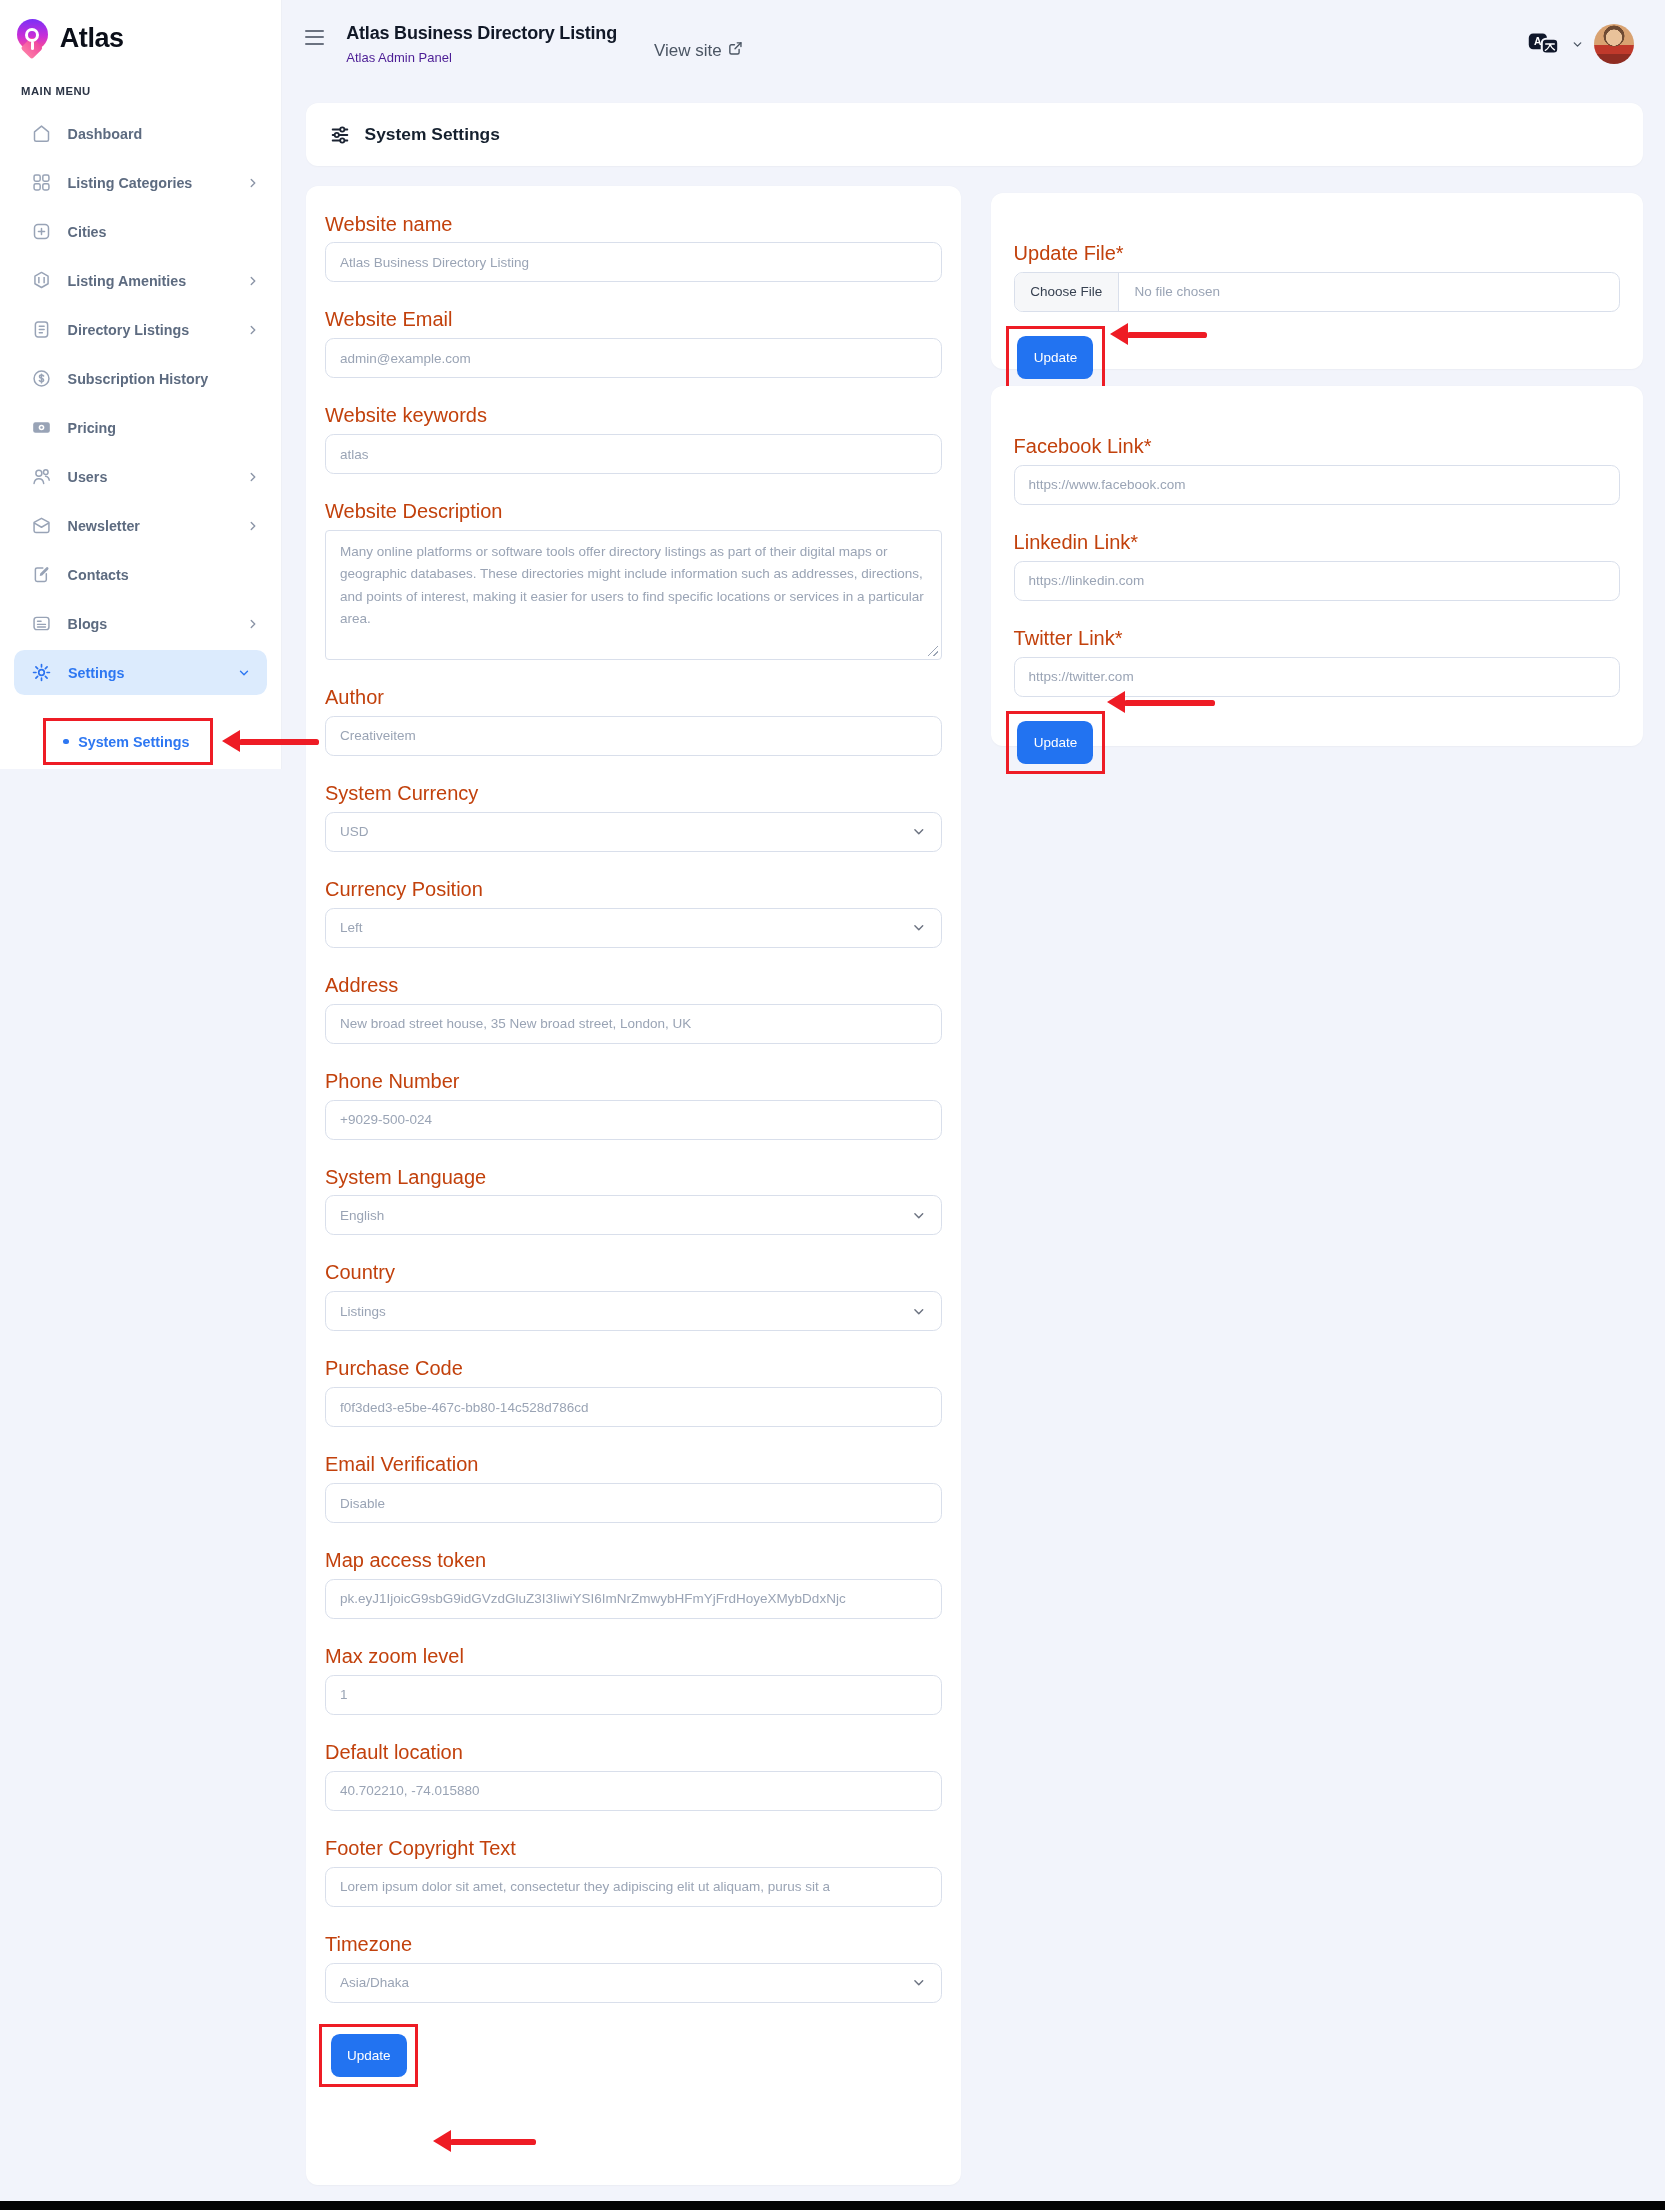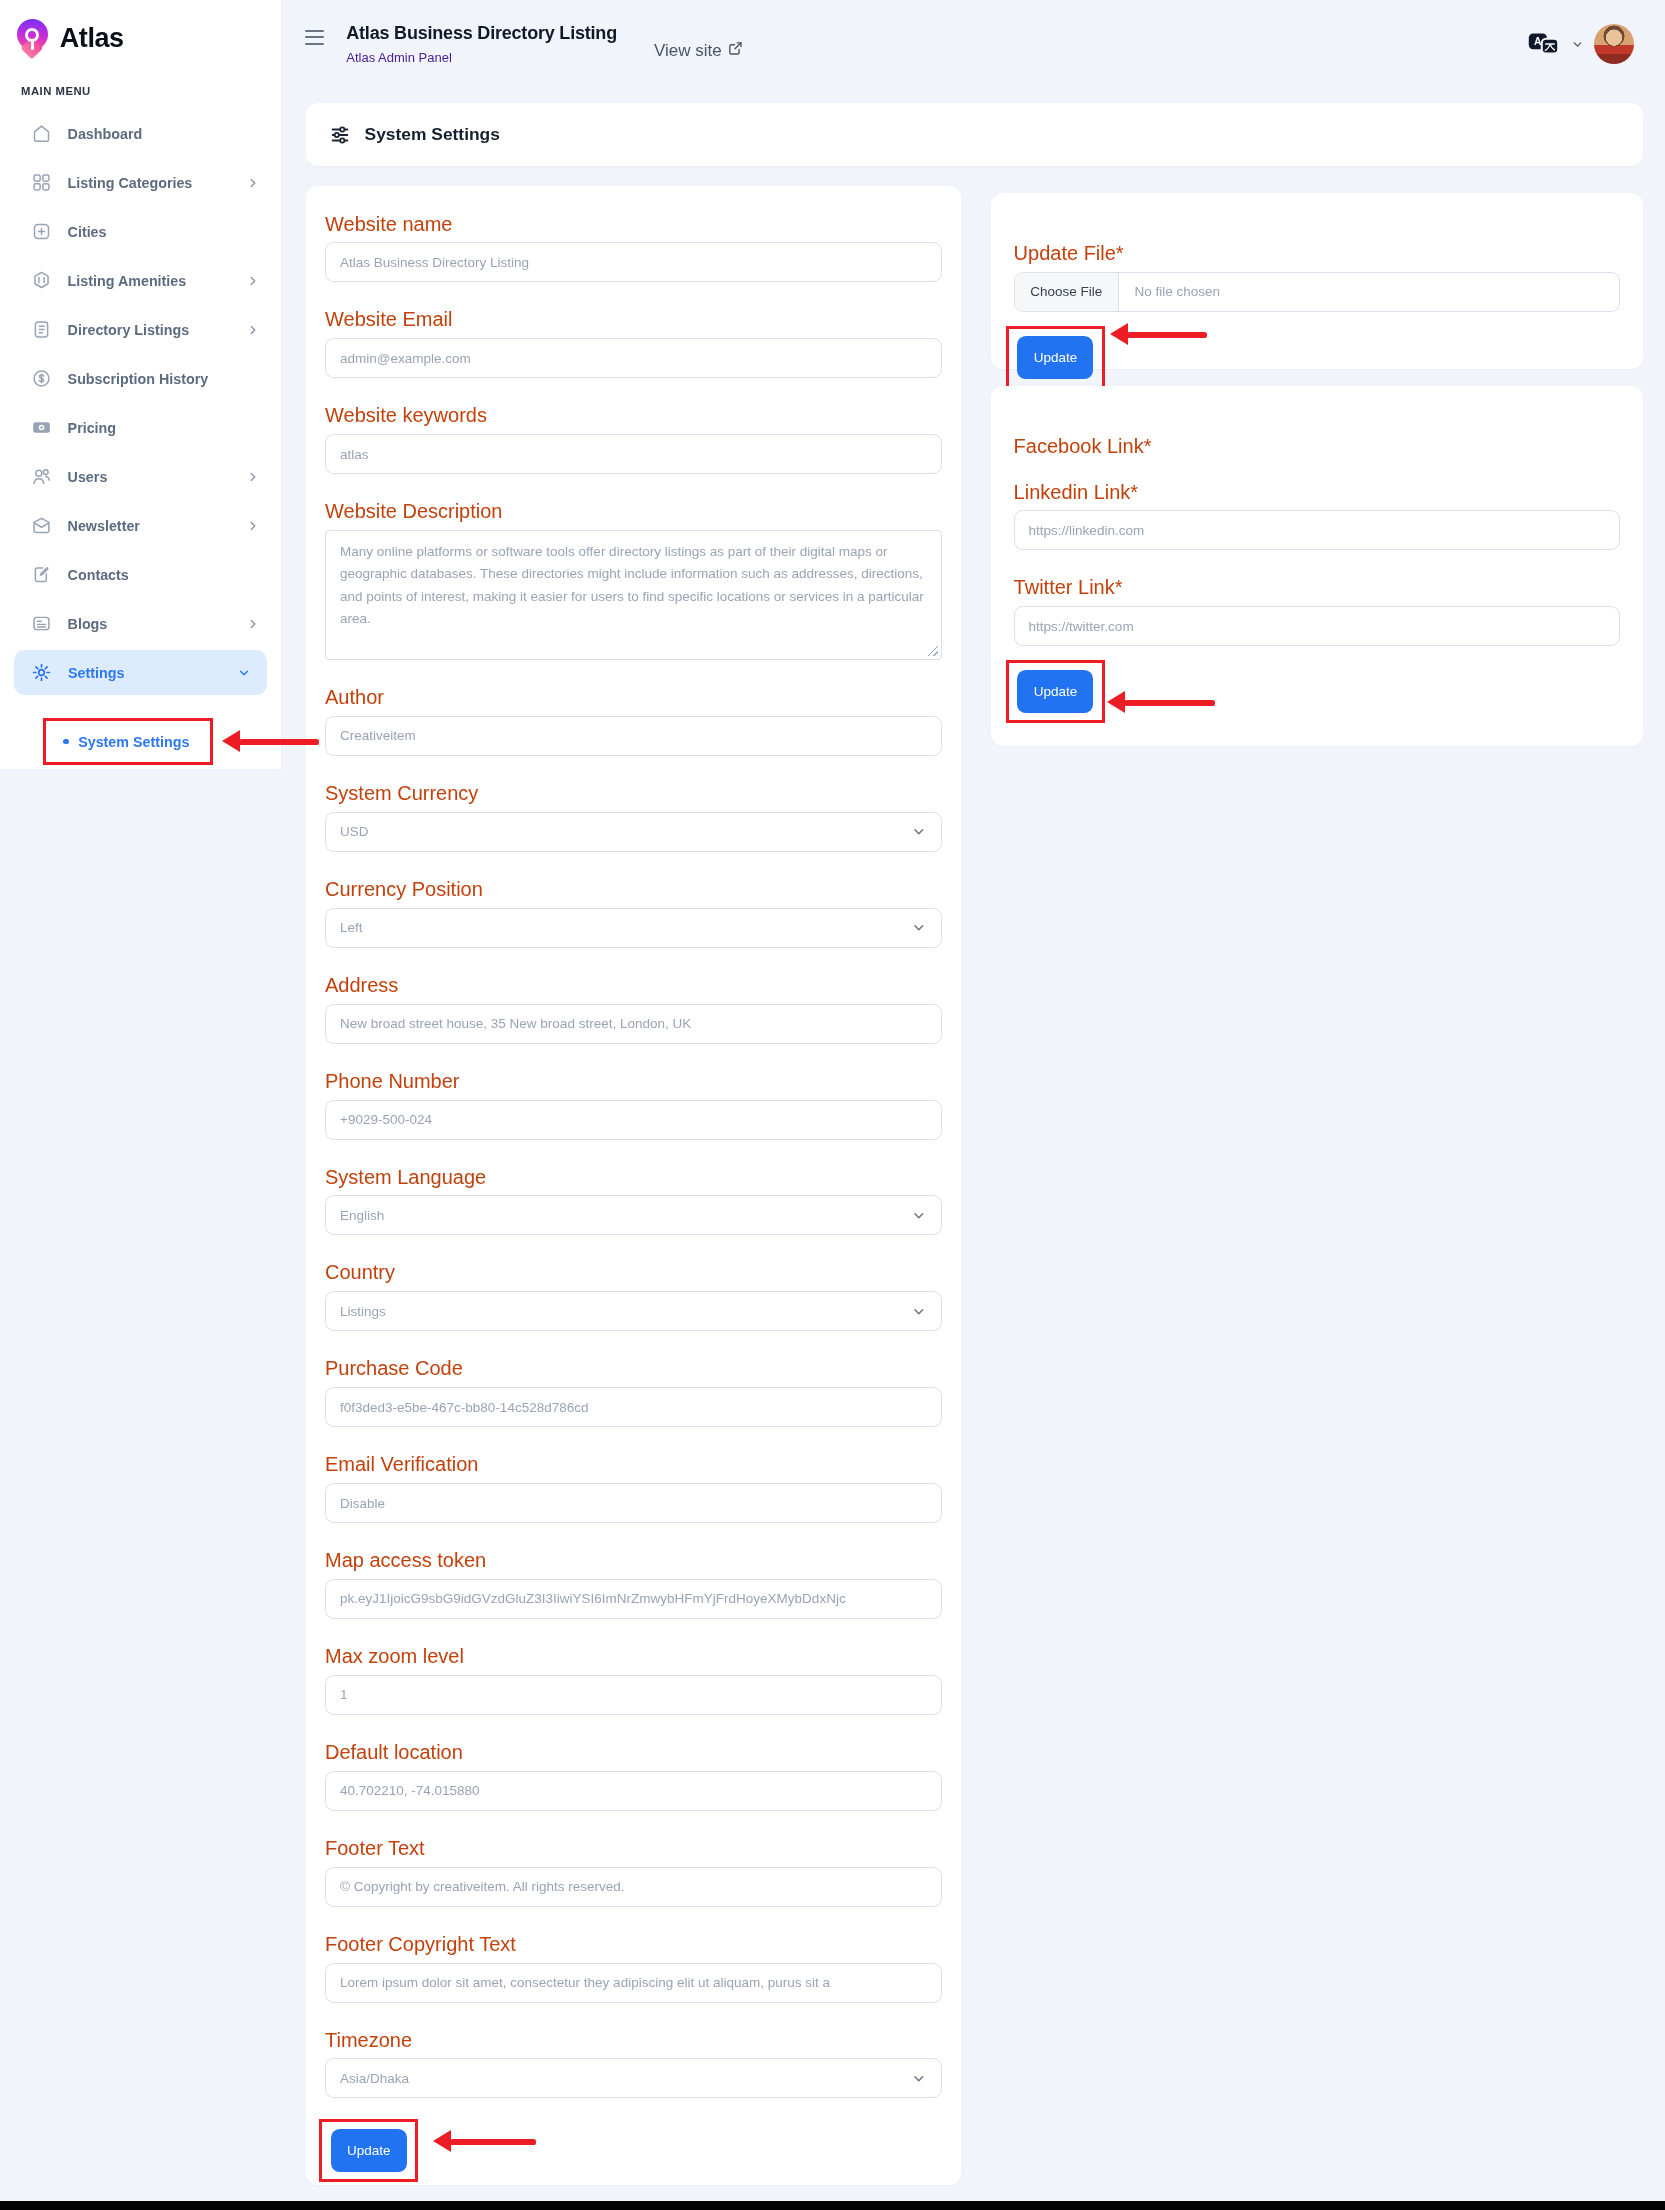--- a/index.html
+++ b/index.html
@@ -524,26 +524,20 @@
         </div>
     </div>
 
     <div class="fgroup">
       <div class="flabel">Default location</div>
       <div class="finput">
           <span class="fval">40.702210, -74.015880</span>
         </div>
     </div>
 
-    <div class="fgroup">
-      <div class="flabel">Footer Text</div>
-      <div class="finput">
-          <span class="fval">© Copyright by creativeitem. All rights reserved.</span>
-        </div>
-    </div>
 
     <div class="fgroup">
       <div class="flabel">Footer Copyright Text</div>
       <div class="finput">
           <span class="fval">Lorem ipsum dolor sit amet, consectetur they adipiscing elit ut aliquam, purus sit a</span>
         </div>
     </div>
 
     <div class="fgroup">
       <div class="flabel">Timezone</div>
@@ -571,20 +565,23 @@
       </div>
     </div>
     <div class="redbox">
       <button class="btn-update">Update</button>
     </div>
   </section>
 
   <section class="card-b">
     <div class="fgroup">
       <div class="flabel">Facebook Link*</div>
+      <div class="finput">
+          <span class="fval">https://www.facebook.com</span>
+        </div>
     </div>
     <div class="fgroup">
       <div class="flabel">Linkedin Link*</div>
       <div class="finput">
           <span class="fval">https://linkedin.com</span>
         </div>
     </div>
     <div class="fgroup">
       <div class="flabel">Twitter Link*</div>
       <div class="finput">

